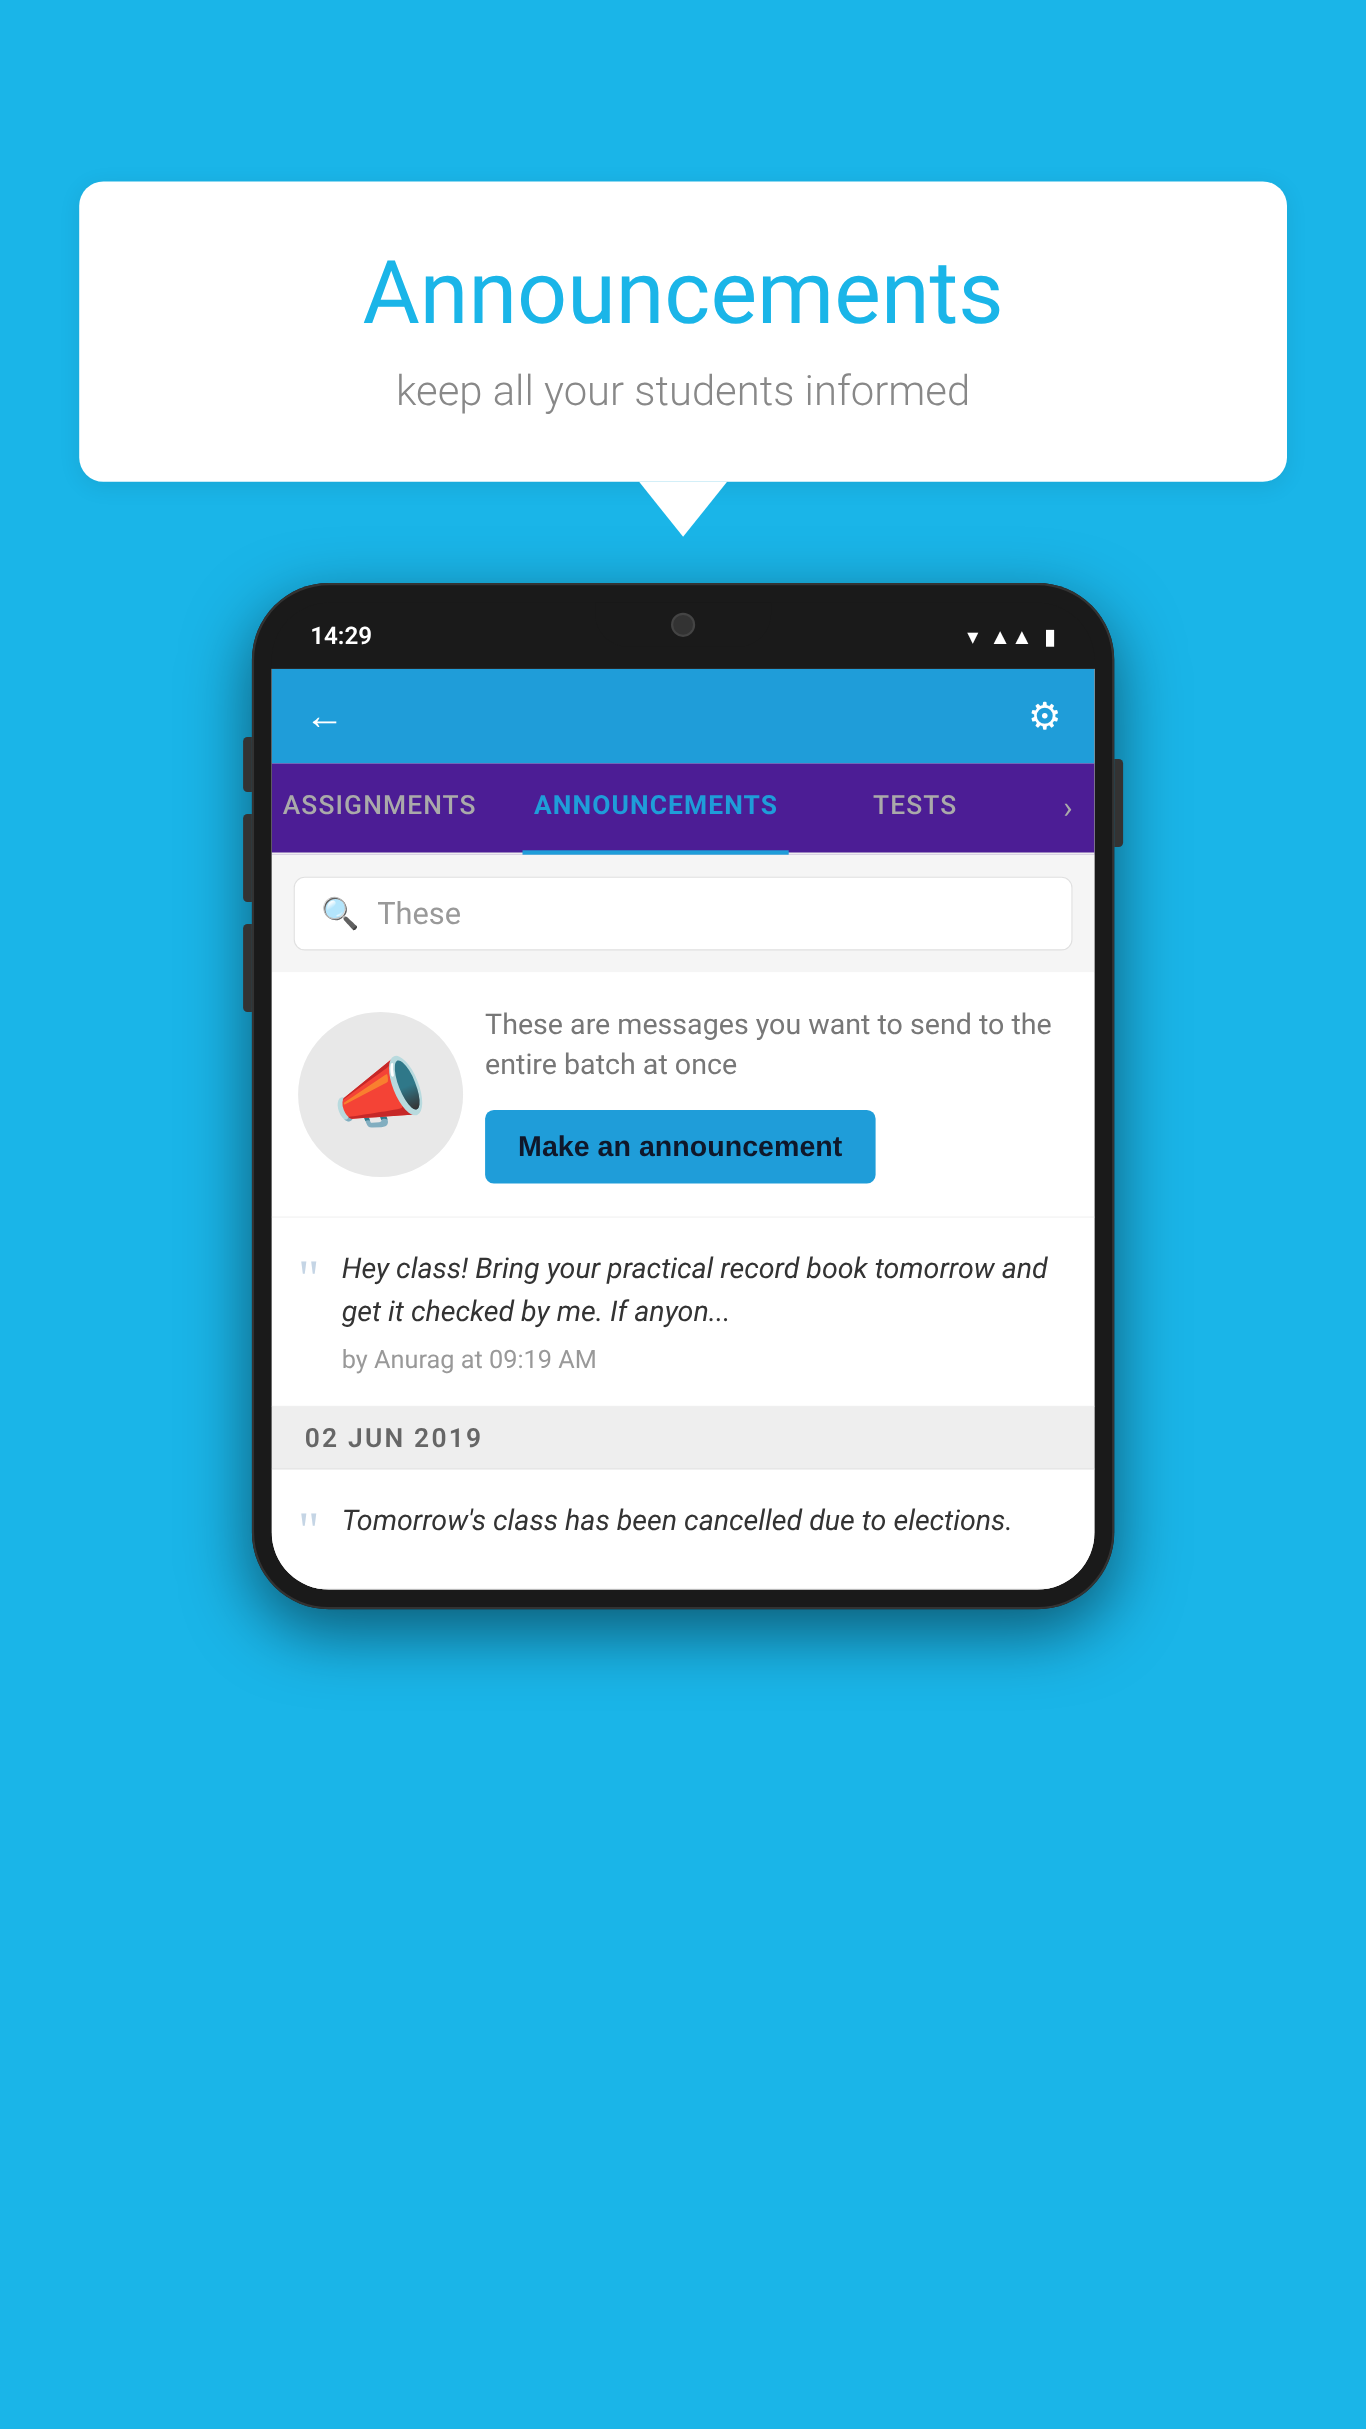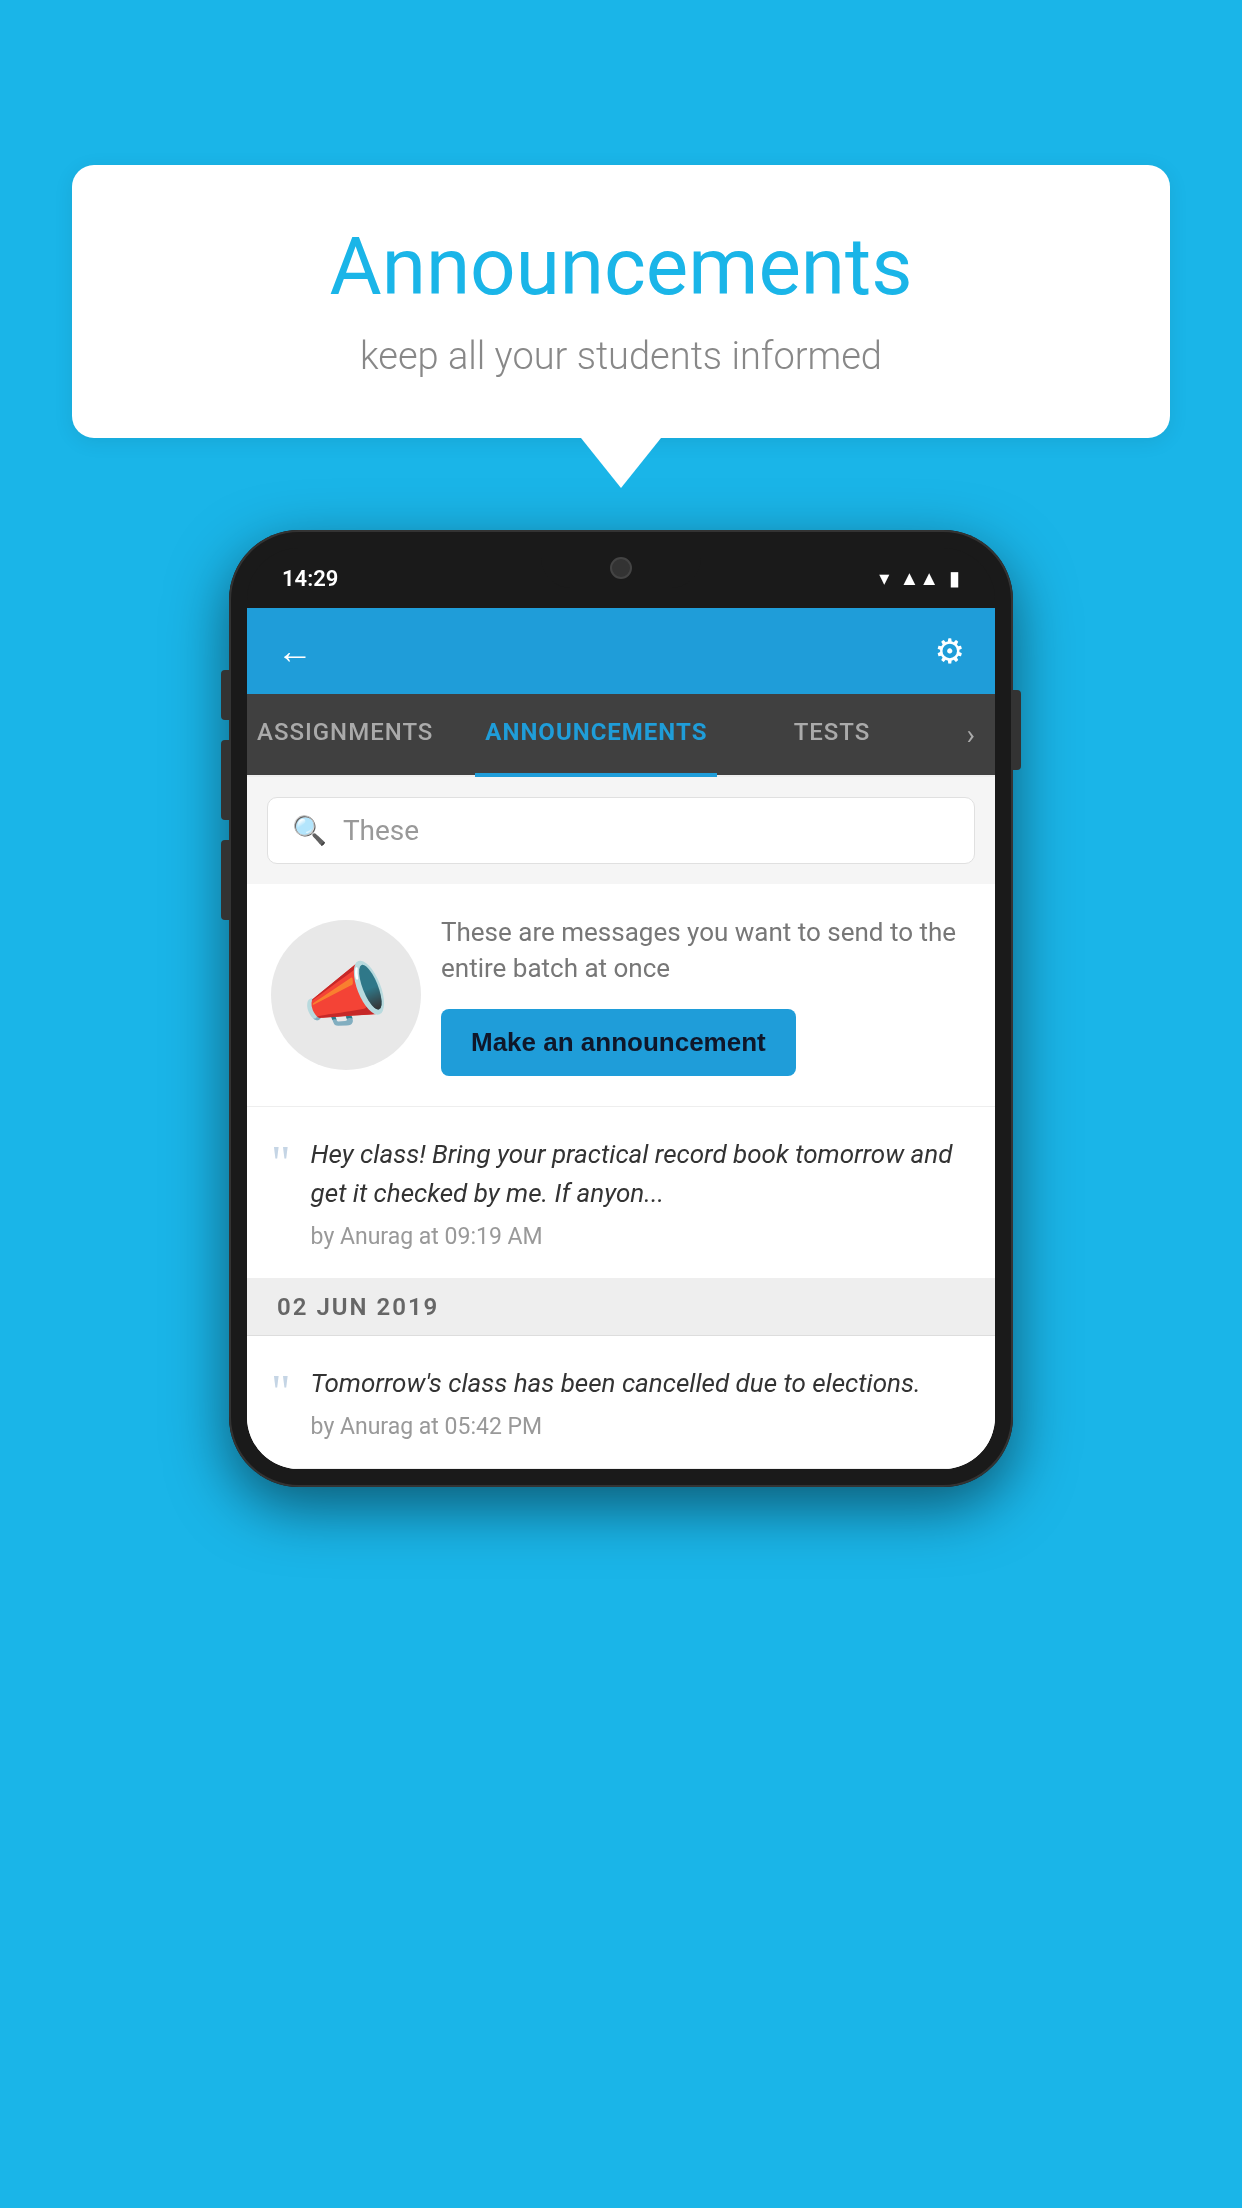--- a/index.html
+++ b/index.html
@@ -165,21 +165,21 @@
     }
 
     .header-gear {
       color: white;
       font-size: 34px;
       cursor: pointer;
     }
 
     
     .tabs-bar {
-      background: #404040;
+      background: #4c1d95;
       display: flex;
       border-bottom: 2px solid #eee;
       gap: 32px;
     }
 
     .tab-item {
       flex: 1;
       text-align: center;
       padding: 24px 10px;
       font-size: 24px;
@@ -445,19 +445,18 @@
           <div class="announcement-meta">by Anurag at 09:19 AM</div>
         </div>
       </div>
 
       <div class="date-separator">02  JUN  2019</div>
 
       <div class="announcement-item">
         <div class="quote-icon">"</div>
         <div class="announcement-content">
           <div class="announcement-text">Tomorrow's class has been cancelled due to elections.</div>
-          <div class="announcement-meta">by Anurag at 05:42 PM</div>
         </div>
       </div>
 
     </div>
   </div>
 </div>
 
 </body></html>

